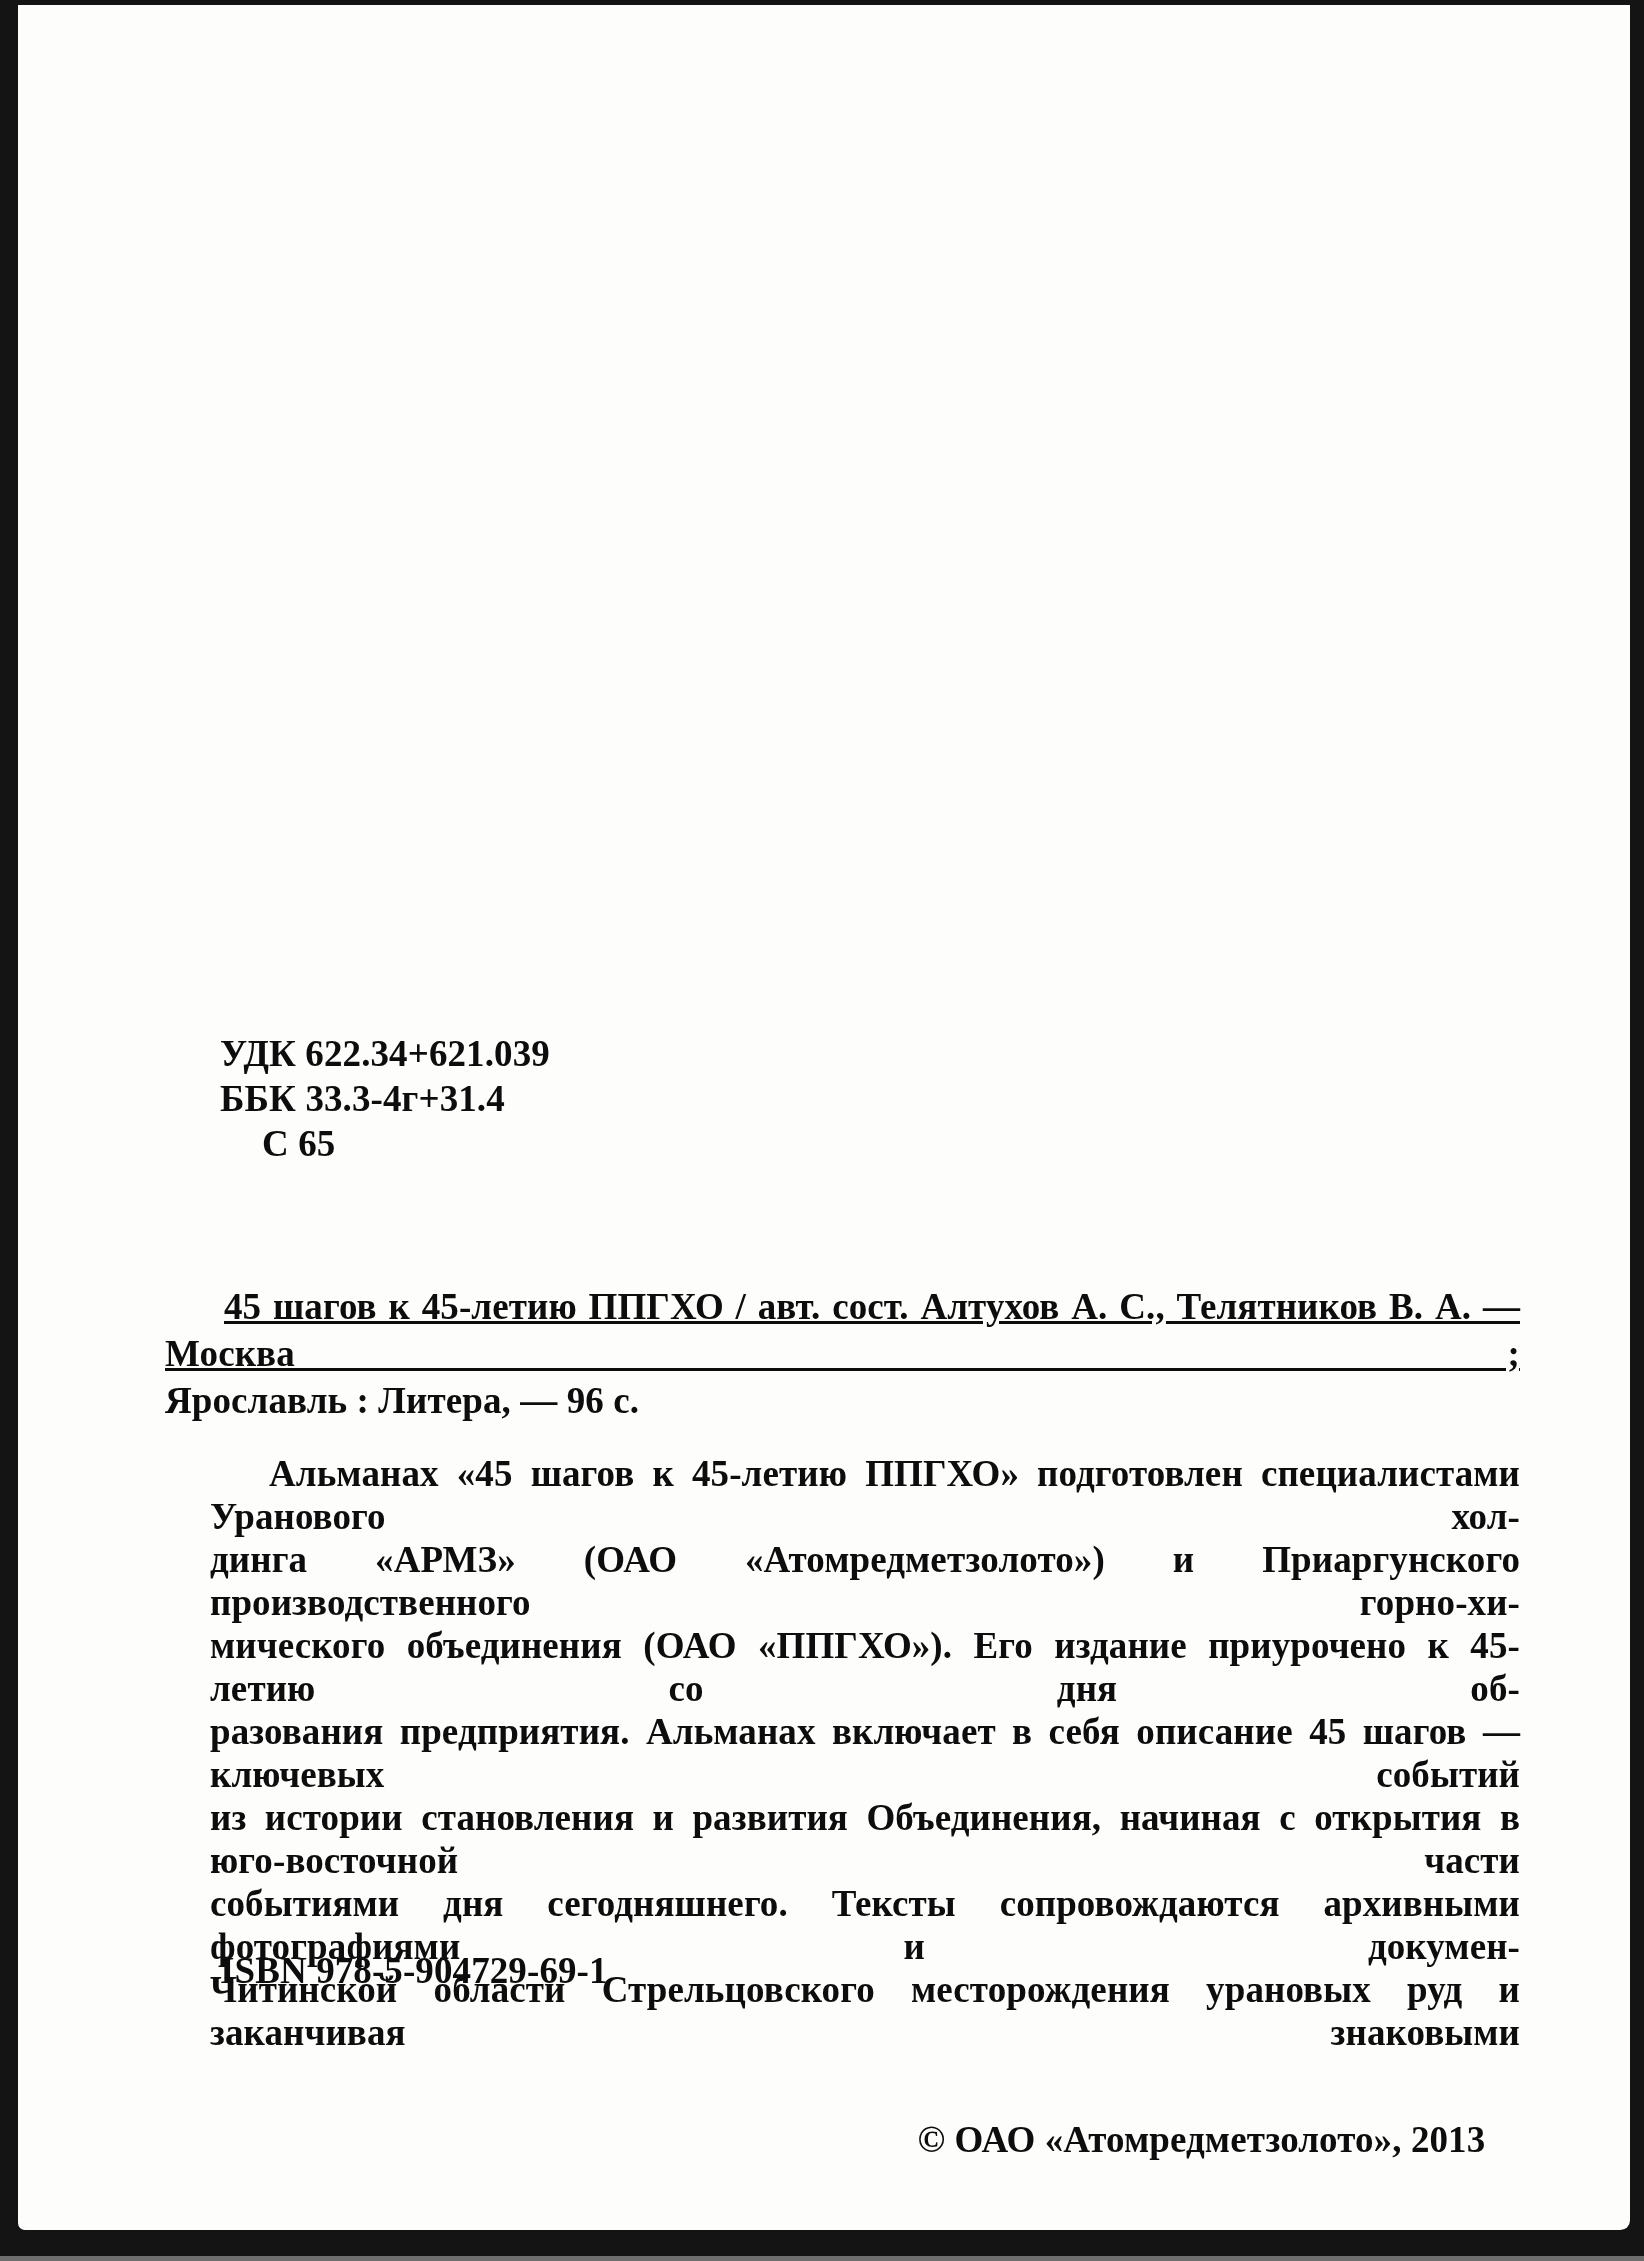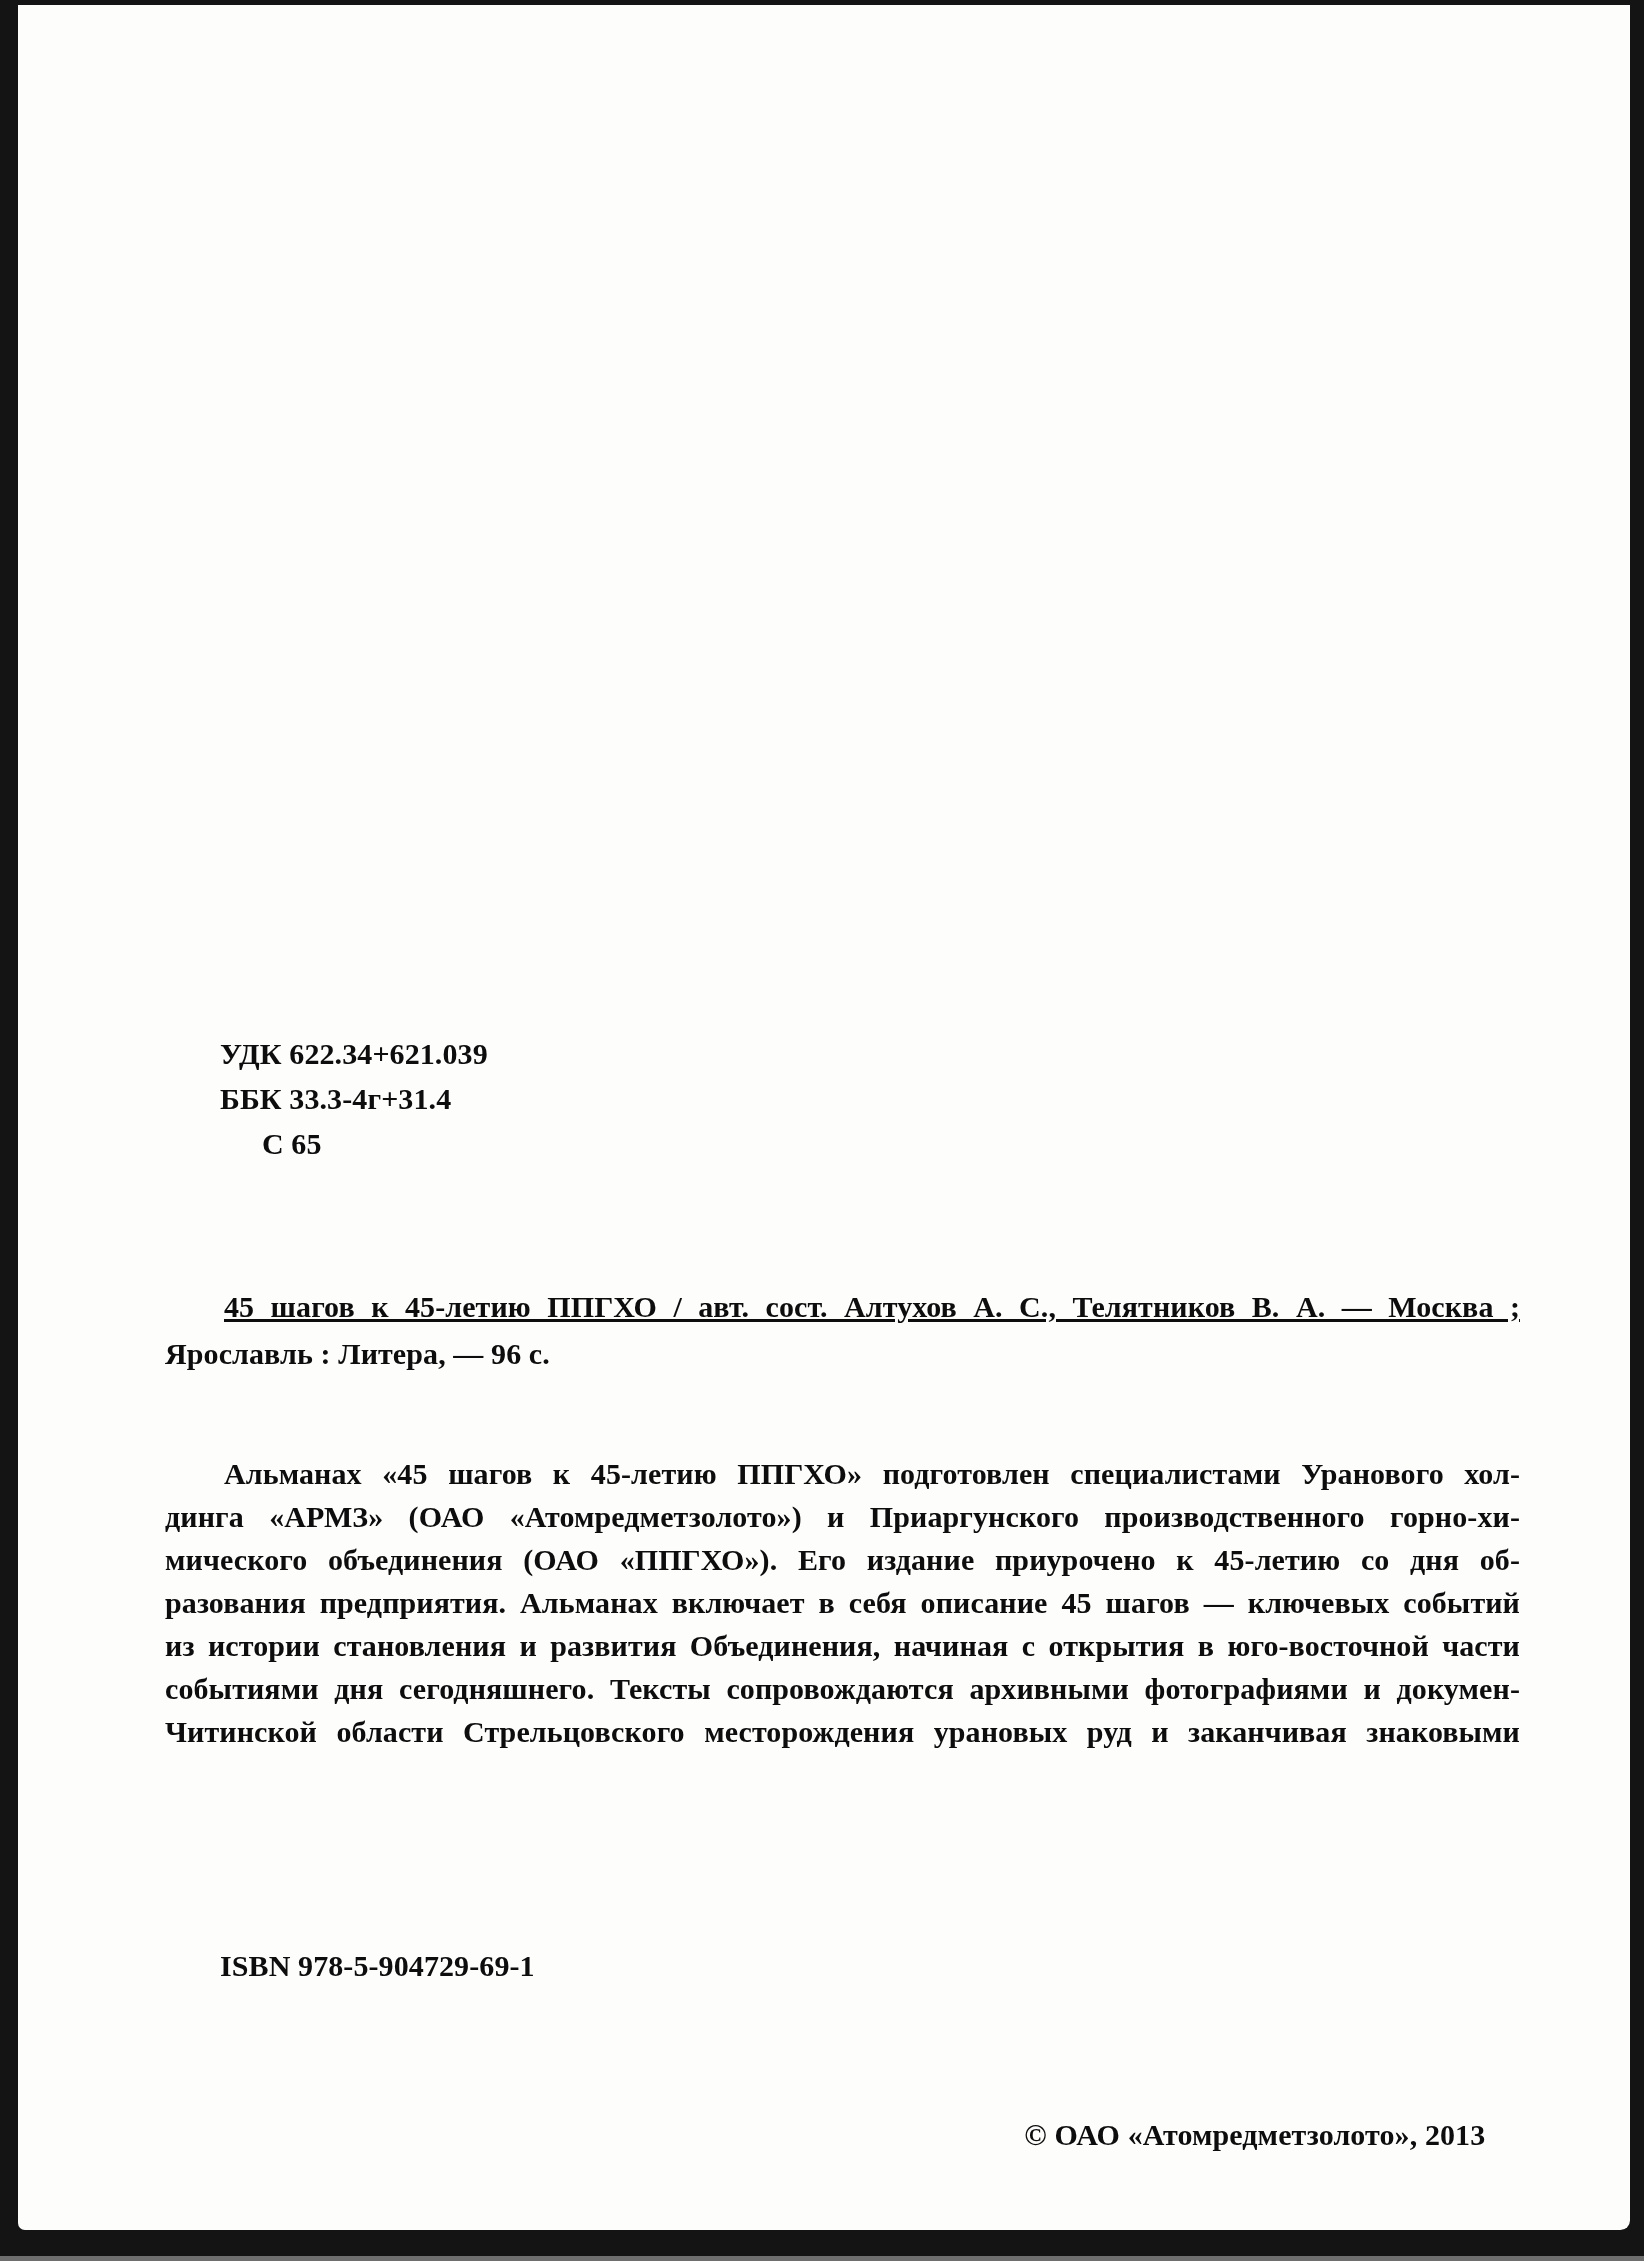--- a/index.html
+++ b/index.html
@@ -29,21 +29,21 @@
   .bottom-sheen {
     position: absolute;
     left: 0; right: 0; bottom: 0;
     height: 5.5px;
     background: #6e6e6e;
   }
   .txt {
     position: absolute;
     color: #0d0d0d;
     font-weight: bold;
-    font-size: 30px;
+    font-size: 37px;
     letter-spacing: 0.1px;
   }
   .codes-block {
     left: 202px;
     top: 1026px;
     line-height: 45px;
     white-space: nowrap;
   }
   .codes-block .sign-line {
     padding-left: 42px;
@@ -62,20 +62,21 @@
   }
   .annotation-block {
     left: 147px;
     top: 1447px;
     width: 1355px;
     line-height: 43px;
   }
   .jline {
     text-align: justify;
     text-align-last: justify;
+    margin-left: 45px;
   }
   .first-line {
     text-indent: 59px;
   }
   .last-line {
     text-align: left;
   }
   .isbn-block {
     left: 202px;
     top: 1944px;

